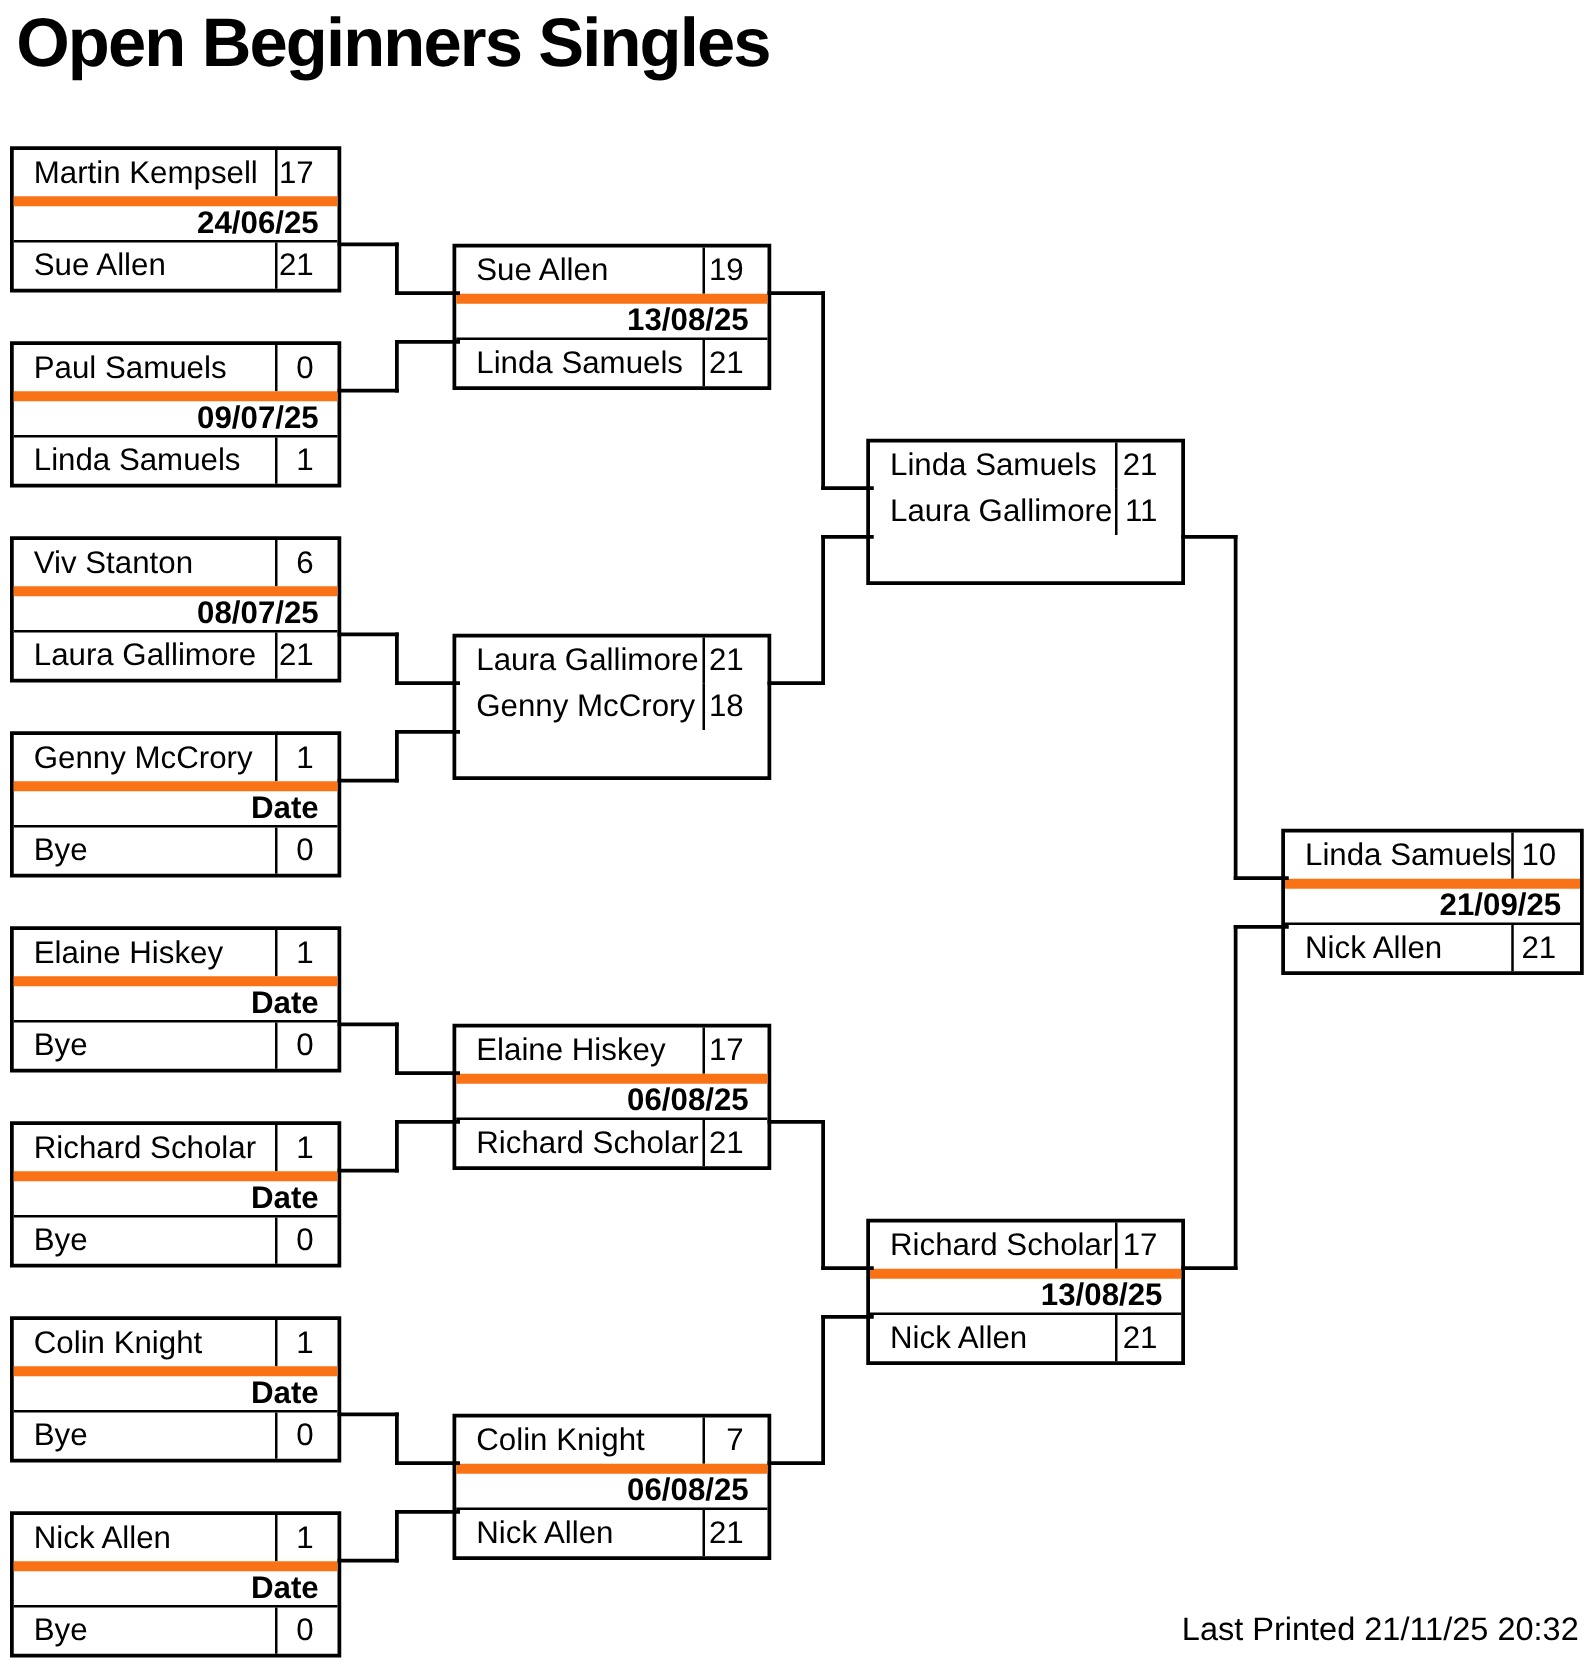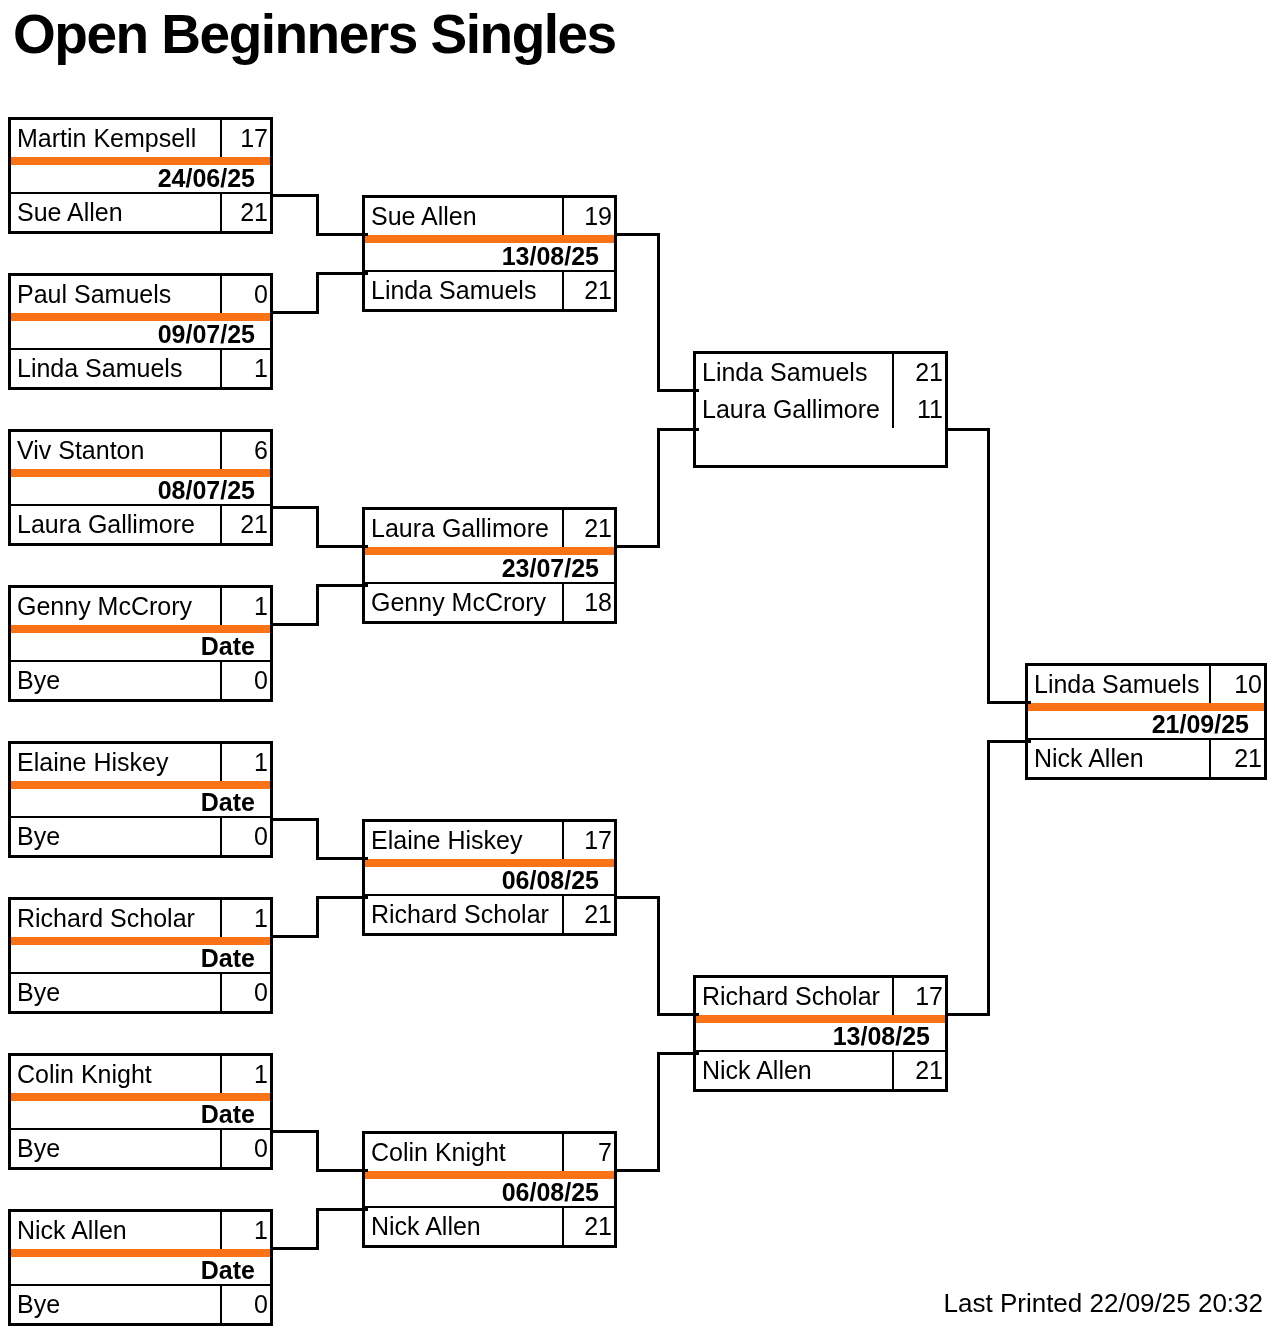--- a/index.html
+++ b/index.html
@@ -13,22 +13,22 @@
     font-size:55px; font-weight:700; letter-spacing:-1.5px; white-space:nowrap;
   }
   .match {
     position:absolute; border:3px solid #000; background:#fff;
     display:grid; grid-template-rows:1fr 1fr 1fr;
   }
   .cell {
     display:flex; align-items:center; font-size:25px; line-height:1;
     white-space:nowrap; overflow:hidden;
   }
-  .name  { justify-content:flex-start; padding-left:6px;border-radius:15px; }
-  .score { justify-content:flex-end; padding-right:2px; border-left:2px solid #000; }
+  .name  { justify-content:flex-start; padding-left:16px;border-radius:15px; }
+  .score { justify-content:flex-end; padding-right:19px; border-left:2px solid #000; }
   .date  { grid-column:1 / 3; justify-content:flex-end; padding-right:15px;
            border-top:8px solid #f97316; border-bottom:2px solid #000;font-weight:bold; }
   .seg { position:absolute; background:#000; }
   .footer {
     position:absolute; right:12px; top:1288px; font-size:26px; white-space:nowrap;
   }
 </style>
 </head>
 <body>
 
@@ -94,21 +94,20 @@
     <div class="match" style="left: 362px; top: 195px; width: 255px; height: 117px; grid-template-columns: 1fr 52px;">
     <div class="cell name p1">Sue Allen</div>
     <div class="cell score s1">19</div>
     <div class="cell date dt">13/08/25</div>
     <div class="cell name p2">Linda Samuels</div>
     <div class="cell score s2">21</div>
   </div>
     <div class="match" style="left: 362px; top: 507px; width: 255px; height: 117px; grid-template-columns: 1fr 52px;">
     <div class="cell name p1">Laura Gallimore</div>
     <div class="cell score s1">21</div>
-    <div class="cell date dt">23/07/25</div>
     <div class="cell name p2">Genny McCrory</div>
     <div class="cell score s2">18</div>
   </div>
     <div class="match" style="left: 362px; top: 819px; width: 255px; height: 117px; grid-template-columns: 1fr 52px;">
     <div class="cell name p1">Elaine Hiskey</div>
     <div class="cell score s1">17</div>
     <div class="cell date dt">06/08/25</div>
     <div class="cell name p2">Richard Scholar</div>
     <div class="cell score s2">21</div>
   </div>
@@ -178,13 +177,13 @@
     <div class="seg" style="left: 657px; top: 1052px; width: 3px; height: 120px;"></div>
     <div class="seg" style="left: 657px; top: 1052px; width: 42px; height: 3px;"></div>
     <div class="seg" style="left: 945px; top: 428px; width: 45px; height: 3px;"></div>
     <div class="seg" style="left: 987px; top: 428px; width: 3px; height: 276px;"></div>
     <div class="seg" style="left: 987px; top: 701px; width: 44px; height: 3px;"></div>
     <div class="seg" style="left: 945px; top: 1013px; width: 45px; height: 3px;"></div>
     <div class="seg" style="left: 987px; top: 740px; width: 3px; height: 276px;"></div>
     <div class="seg" style="left: 987px; top: 740px; width: 44px; height: 3px;"></div>
   </div>
 
-<div class="footer">Last Printed 22/09/25 20:32</div>
+<div class="footer">Last Printed 21/11/25 20:32</div>
 
 </body></html>

